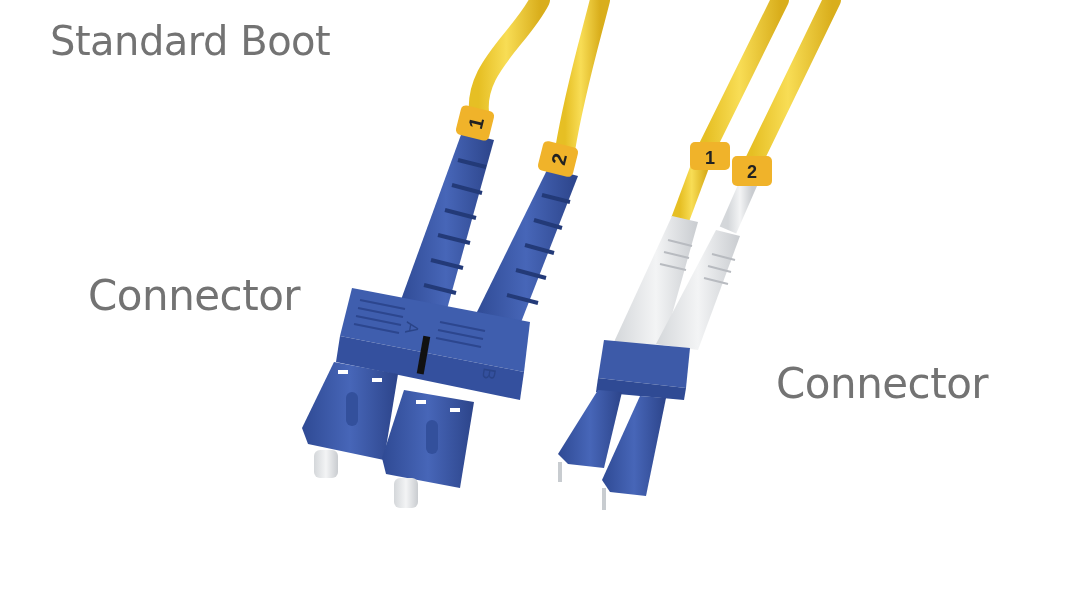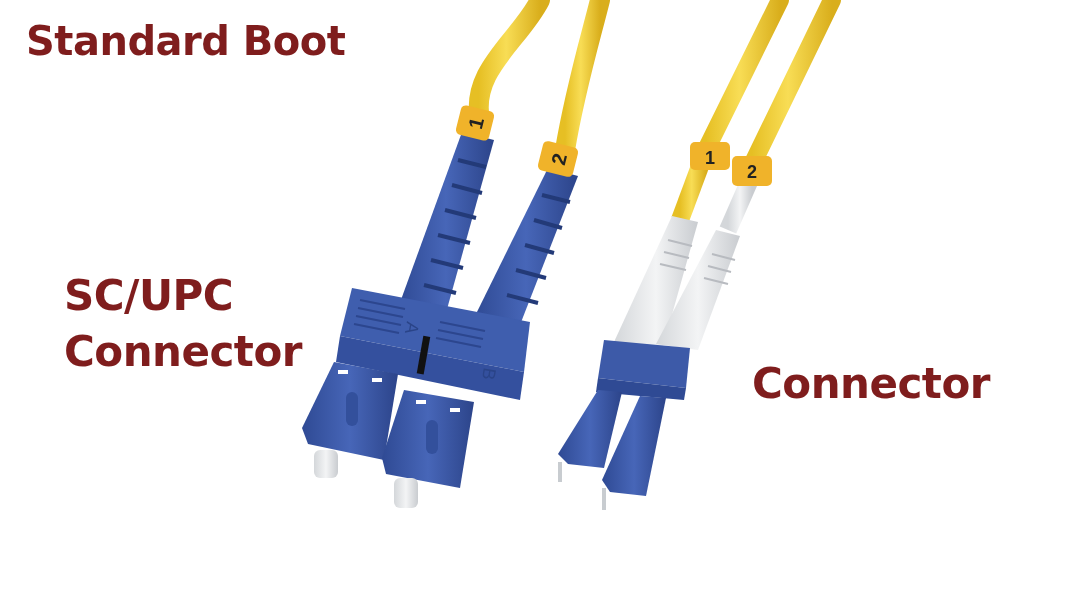--- a/index.html
+++ b/index.html
@@ -2,36 +2,35 @@
 <html><head>
   <meta charset="utf-8">
   <style>
     html, body { margin: 0; padding: 0; }
     body {
       width: 1080px; height: 608px; background: #ffffff;
       position: relative; overflow: hidden;
       font-family: "DejaVu Sans", "Liberation Sans", sans-serif;
     }
     .label {
-      position: absolute; color: #7f1d1d; font-weight: bold;
-      letter-spacing: -0.5px; line-height: 1.15;
+      position: absolute; color: #737373; font-weight: normal;
+      letter-spacing: -0.5px; line-height: 1.15; margin-left: 24px;
     }
     #title { left: 26px; top: 18px; font-size: 40px; }
     #sc-label { left: 64px; top: 268px; font-size: 42px; line-height: 56px; }
     #lc-label { left: 752px; top: 354px; font-size: 42px; line-height: 60px; }
     .label span { display: block; }
     svg#art { position: absolute; left: 0; top: 0; }
   </style>
 </head>
 <body>
 
 <div class="label" id="title">Standard Boot</div>
 
 <div class="label" id="sc-label">
-  <span>SC/UPC</span>
   <span>Connector</span>
 </div>
 
 <div class="label" id="lc-label">
   <span>Connector</span>
 </div>
 
 <svg id="art" width="1080" height="608" viewBox="0 0 1080 608">
   <defs>
     <linearGradient id="yel" x1="0" x2="1">

